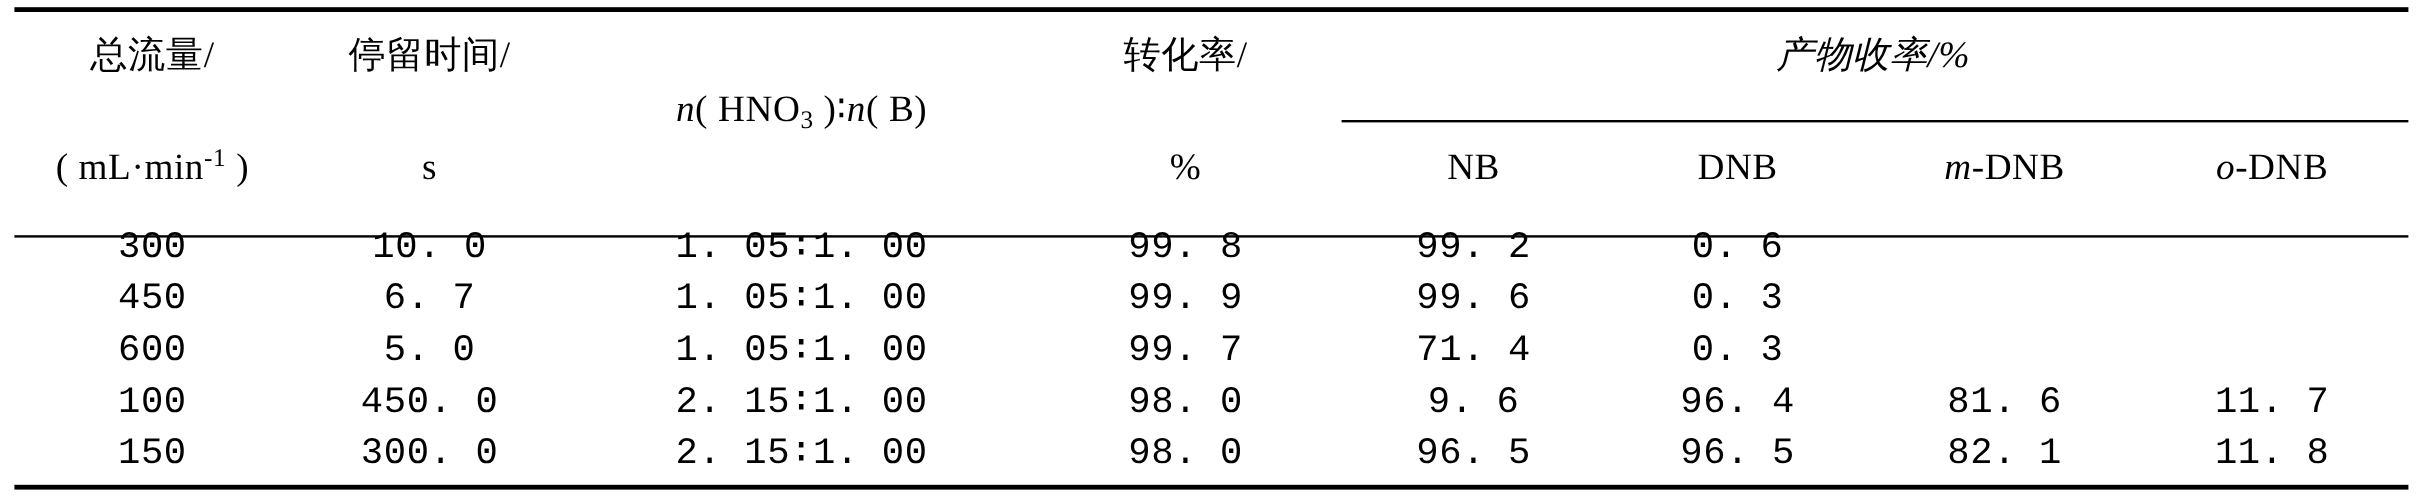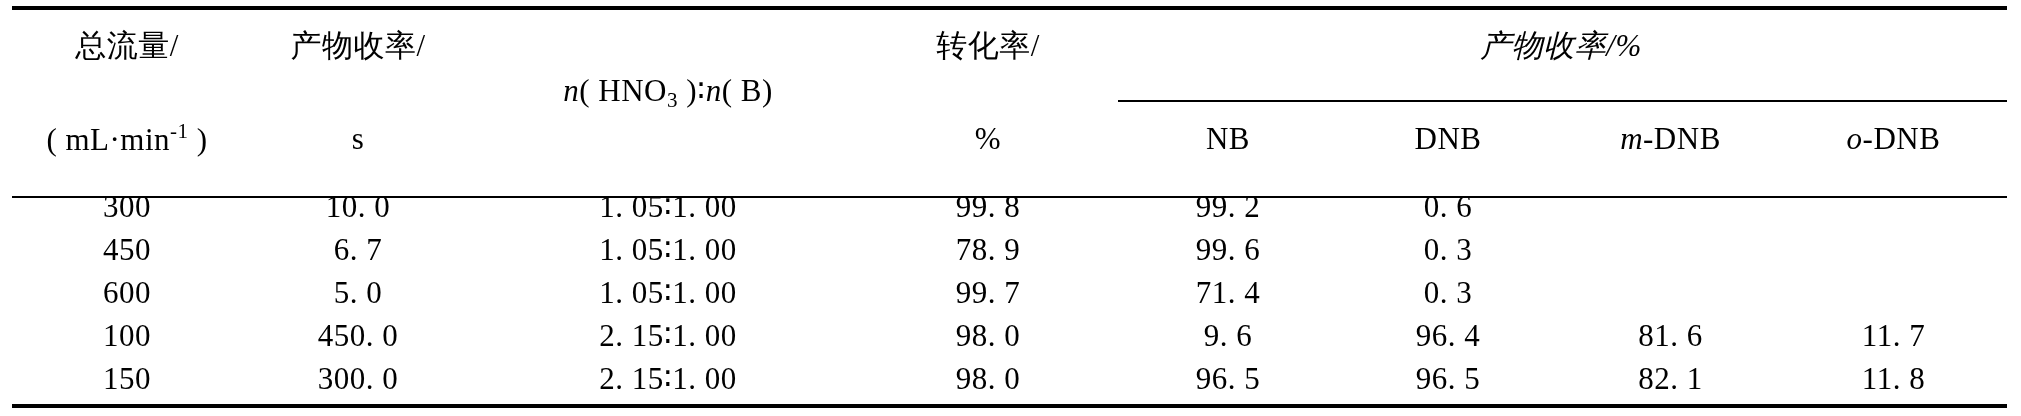--- a/index.html
+++ b/index.html
@@ -66,21 +66,21 @@
     position: absolute;
     left: 1118px;
     right: 14px;
     top: 100px;
     height: 2px;
     background: #000;
   }
 
   .hdr-row1 td { height: 92px; padding-top: 12px; margin-top: 29px; }
   .hdr-row2 td { height: 94px; }
-  .body-row td { height: 43px; }
+  .body-row td { height: 43px; font-family: Liberation Mono, monospace; }
 
   .sub { font-size: 21px; vertical-align: -0.28em; }
   .sup { font-size: 21px; vertical-align: 0.55em; }
   .ital { font-style: italic; }
 
   .group-label {
     font-size: 31px;
     font-style: italic;
   }
   .colgrp-cell { vertical-align: bottom; }
@@ -103,21 +103,21 @@
       <col style="width:380px">
       <col style="width:260px">
       <col style="width:220px">
       <col style="width:220px">
       <col style="width:225px">
       <col style="width:221px">
     </colgroup>
     <thead>
       <tr class="hdr-row1">
         <td rowspan="1">总流量/</td>
-        <td rowspan="1">产物收率/</td>
+        <td rowspan="1">停留时间/</td>
         <td rowspan="2" class="nowrap"><span class="ital">n</span><span>( HNO</span><span class="sub">3</span><span>&nbsp;)∶</span><span class="ital">n</span><span>( B)</span></td>
         <td rowspan="1">转化率/</td>
         <td colspan="4" class="group-label colgrp-cell">产物收率/%</td>
       </tr>
       <tr class="hdr-row2">
         <td><span>(&nbsp;mL·min</span><span class="sup">-1</span><span>&nbsp;)</span></td>
         <td>s</td>
         <td>%</td>
         <td>NB</td>
         <td>DNB</td>
@@ -133,21 +133,21 @@
         <td>99. 8</td>
         <td>99. 2</td>
         <td>0. 6</td>
         <td></td>
         <td></td>
       </tr>
       <tr class="body-row">
         <td>450</td>
         <td>6. 7</td>
         <td>1. 05∶1. 00</td>
-        <td>78. 9</td>
+        <td>99. 9</td>
         <td>99. 6</td>
         <td>0. 3</td>
         <td></td>
         <td></td>
       </tr>
       <tr class="body-row">
         <td>600</td>
         <td>5. 0</td>
         <td>1. 05∶1. 00</td>
         <td>99. 7</td>

